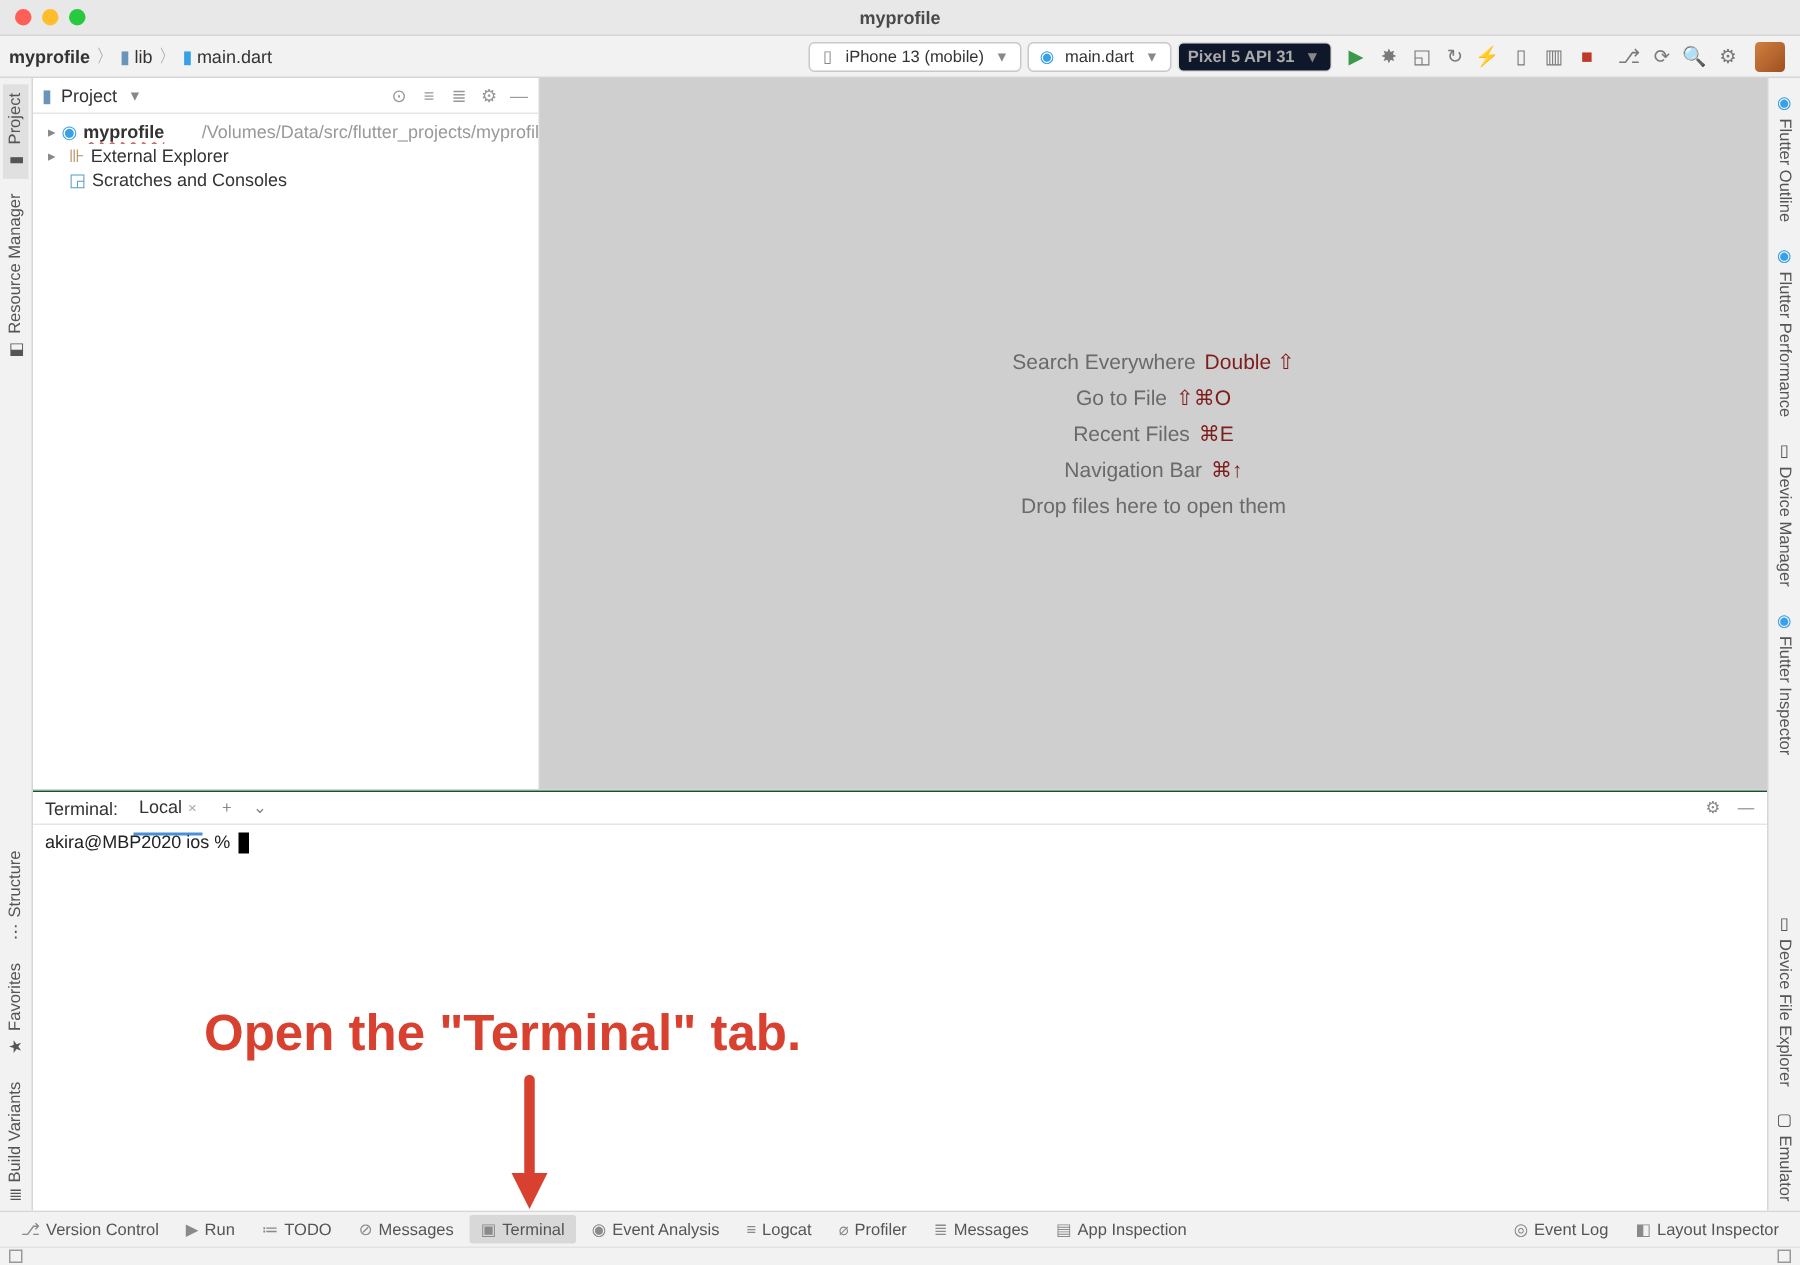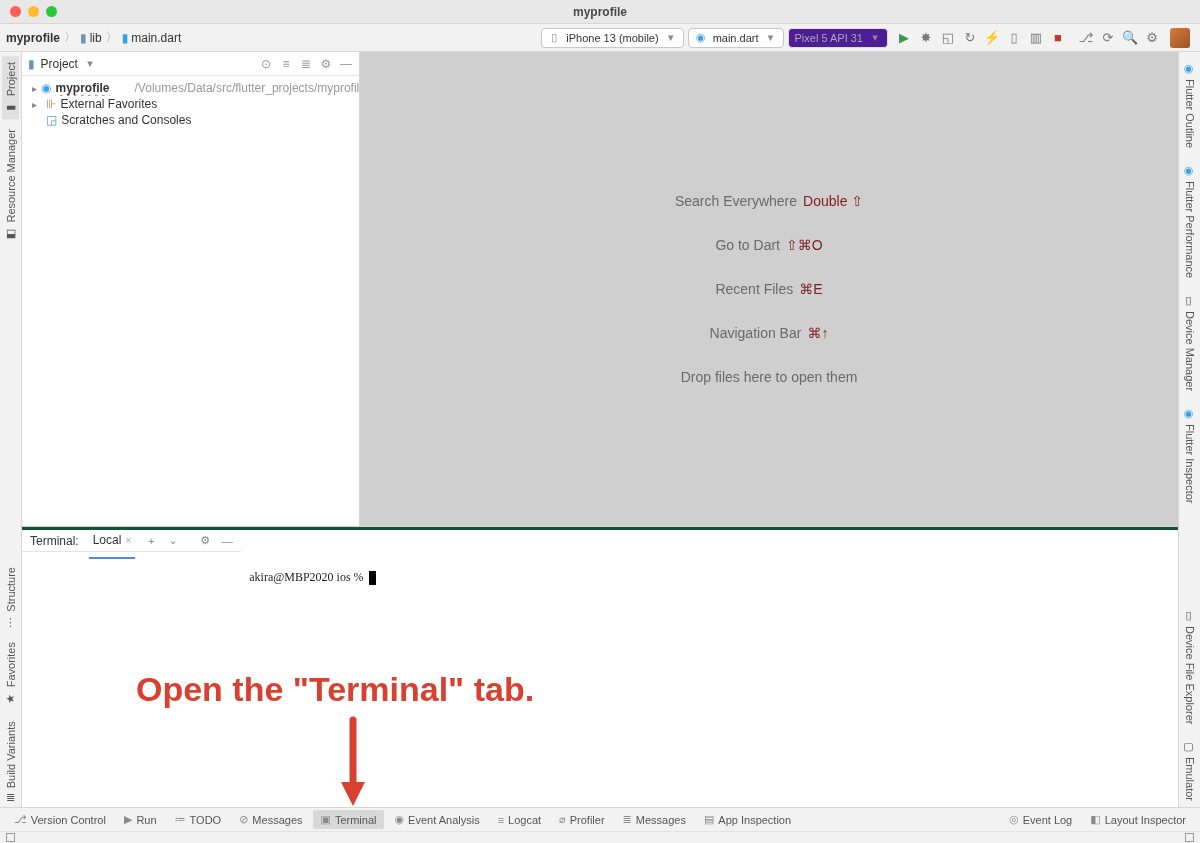--- a/index.html
+++ b/index.html
@@ -42,21 +42,21 @@
   }
   .breadcrumb { display:flex; align-items:center; gap:4px; flex:0 0 auto; font-size:12px;}
   .breadcrumb .sep { color:#999; }
   .breadcrumb .bc-item { display:flex; align-items:center; gap:3px; }
   .bc-bold { font-weight:700; }
   .toolbar-mid { flex:1; }
   .combo {
     height:20px; border:1px solid #c8c8c8; background:#fff; border-radius:4px;
     display:flex; align-items:center; padding:0 6px; gap:6px; font-size:11px; color:#333;
   }
-  .combo.disabled { background:#4c1d95; color:#aaa; border-color:#ddd;}
+  .combo.disabled { background:#0f172a; color:#aaa; border-color:#ddd;font-weight:bold;}
   .tiny-icon { font-size:11px; color:#888; display:inline-block; width:12px; text-align:center;}
   .run-icons { display:flex; align-items:center; gap:6px; padding:0 4px;}
   .run-icons .ri { width:16px; height:16px; display:flex; align-items:center; justify-content:center; font-size:13px; color:#7a7a7a;}
   .ri.play { color:#3a994a; }
   .ri.stop { color:#c0392b; }
   .ri.bolt { color:#e2a90f; }
   .avatar { width:20px; height:20px; border-radius:3px; background:linear-gradient(135deg,#d08040,#a05020); margin-left:4px;}
   
   .main-area {
     display:flex;
@@ -96,39 +96,38 @@
   .project-header .spacer{flex:1;}
   .ph-icon { color:#999; font-size:12px; width:14px; text-align:center;}
   .tree { padding:4px 0; font-size:12px; }
   .tree-row { display:flex; align-items:center; gap:4px; padding:1px 4px 1px 10px; white-space:nowrap; overflow:hidden;}
   .tree-row .arrow { color:#888; width:10px; font-size:10px;}
   .tree-row .name { }
   .tree-row .name.bold { font-weight:700; text-decoration: underline wavy #c86464; text-decoration-thickness:1px; text-underline-offset:2px;}
   .tree-row .path { color:#999; margin-left:21px;}
   .editor-empty {
     flex:1; background:#cfcfcf; display:flex; flex-direction:column;
-    align-items:center; justify-content:center; gap:28px; color:#6a6a6a; font-size:14px;
+    align-items:center; justify-content:center; gap:8px; color:#6a6a6a; font-size:14px;
   }
   .hint-row { display:flex; gap:6px; }
   .hint-row .kb { color:#7f1d1d; }
   
   .terminal-panel {
-    height:280px; background:#fff; display:flex; flex-direction:row; border-top:3px solid #14532d;
+    height:280px; background:#fff; display:flex; flex-direction:column; border-top:1px solid #14532d;
   }
   .term-header {
     height:22px; display:flex; align-items:center; gap:10px; padding:0 8px; border-bottom:1px solid #e5e5e5;
     font-size:12px;
   }
   .term-header .spacer{flex:1;}
   .term-tab { padding:10px 4px; border-bottom:2px solid #4a90d9; color:#333;}
   .term-tab .x { color:#aaa; margin-left:4px; font-size:10px;}
   .term-body {
-    flex:1; padding:4px 8px; font-family: Liberation Serif, serif; font-size:12px; color:#222;
+    flex:1; padding:4px 8px; font-family: Liberation Sans, sans-serif; font-size:12px; color:#222;
     position:relative;
-    margin-top:36px;
   }
   .cursor { display:inline-block; width:7px; height:14px; background:#000; vertical-align:middle; margin-left:2px;}
   
   .bottom-tabs {
     height:24px; background:#f2f2f2; border-top:1px solid #d6d6d6;
     display:flex; align-items:center; padding:0 6px; gap:2px; font-size:11px; color:#555;
   }
   .btab { display:flex; align-items:center; gap:4px; padding:3px 8px; border-radius:2px;}
   .btab.active { background:#d8d8d8; }
   .btab .bi { color:#8a8a8a; font-size:11px;}
@@ -257,37 +256,37 @@
         <div class="tree">
           <div class="tree-row">
             <span class="arrow">▸</span>
             <span class="flutter-ico">◉</span>
             <span class="name bold">myprofile</span>
             <span class="path">/Volumes/Data/src/flutter_projects/myprofil</span>
           </div>
           <div class="tree-row">
             <span class="arrow">▸</span>
             <span style="color:#b89060">⊪</span>
-            <span class="name">External Favorites</span>
+            <span class="name">External Explorer</span>
           </div>
           <div class="tree-row">
             <span class="arrow" style="visibility:hidden">▸</span>
             <span style="color:#5aa0c8">◲</span>
             <span class="name">Scratches and Consoles</span>
           </div>
         </div>
       </div>
 
       <div class="editor-empty">
         <div class="hint-row">
             <span>Search Everywhere</span> 
             <span class="kb">Double ⇧</span>
           </div>
         <div class="hint-row">
-            <span>Go to Dart</span> 
+            <span>Go to File</span> 
             <span class="kb">⇧⌘O</span>
           </div>
         <div class="hint-row">
             <span>Recent Files</span> 
             <span class="kb">⌘E</span>
           </div>
         <div class="hint-row">
             <span>Navigation Bar</span> 
             <span class="kb">⌘↑</span>
           </div>

